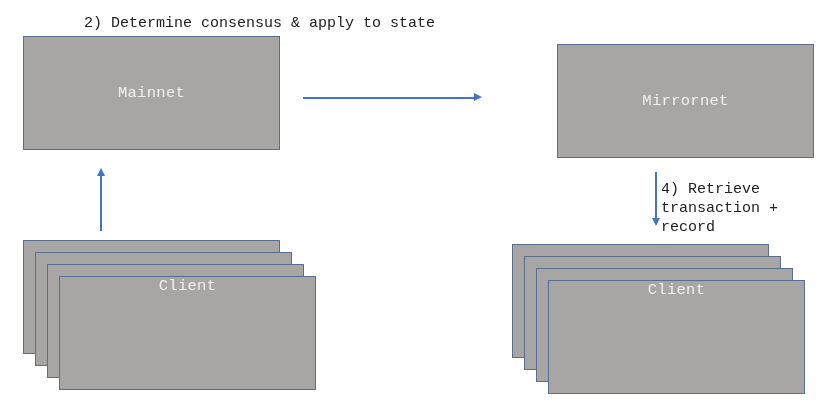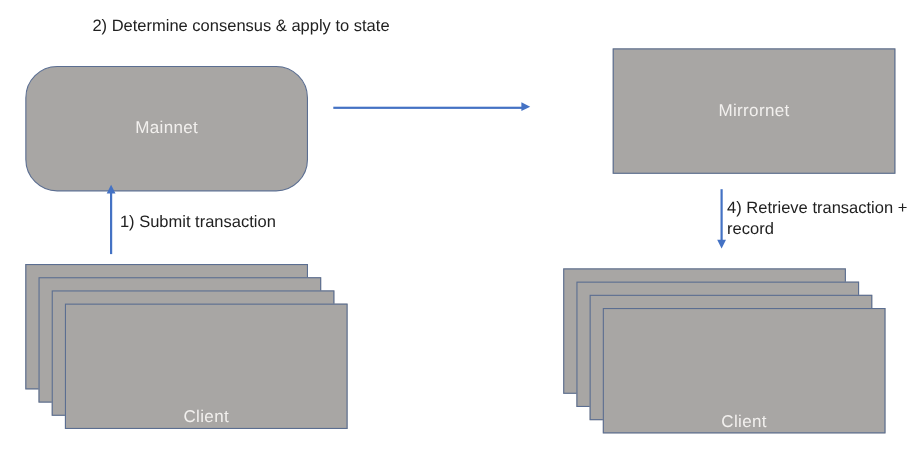--- a/index.html
+++ b/index.html
@@ -7,21 +7,21 @@
     padding: 0;
     background: #ffffff;
     font-family: "Liberation Sans", sans-serif;
   }
   #canvas {
     position: relative;
     width: 837px;
     height: 420px;
     background: #ffffff;
     overflow: hidden;
-    font-family: Liberation Sans, sans-serif;
+    font-family: Liberation Mono, monospace;
   }
   .node {
     position: absolute;
     width: 257px;
     height: 114px;
     background: var(--node-fill);
     border: 1.5px solid var(--node-border);
     box-sizing: border-box;
     display: flex;
     align-items: center;
@@ -33,21 +33,21 @@
     letter-spacing: 0.3px;
   }
   .stack-layer {
     position: absolute;
     width: 257px;
     height: 114px;
     background: var(--node-fill);
     border: 1.5px solid var(--node-border);
     box-sizing: border-box;
     display: flex;
-    align-items: flex-end;
+    align-items: flex-start;
     justify-content: center;
   }
   .step-label {
     position: absolute;
     color: var(--label-text);
     font-size: 15px;
     line-height: 19px;
     white-space: pre-line;
   }
   .arrow-line {
@@ -75,34 +75,33 @@
     border-top: 8px solid var(--arrow);
   }
 </style>
 </head>
 <body>
 
 <div id="canvas" style="--node-fill: #a8a6a4; --node-border: #5b6e91; --arrow: #4472c4; --label-text: #212121; --node-text: #f2f0ee; background: rgb(255, 255, 255);">
 
   <div class="step-label" style="left:84px; top:14px;">2) Determine consensus &amp; apply to state</div>
 
-  <div class="node" style="left:23px; top:60px;border-radius:29px;">
+  <div class="node" style="left:23px; top:36px;">
     <span class="node-label">Mainnet</span>
   </div>
 
   <div class="arrow-line" style="left:303px; top:97px; width:172px; height:1.6px;"></div>
   <div class="arrow-head right" style="left:474px; top:93px;"></div>
 
   <div class="node" style="left:512px; top:44px;margin-left:45px;">
     <span class="node-label">Mirrornet</span>
   </div>
 
   <div class="arrow-head up" style="left:96.5px; top:168px;"></div>
   <div class="arrow-line" style="left:100.2px; top:175px; width:1.6px; height:56px;"></div>
-  <div class="step-label" style="left:109px; top:192px;">1) Submit transaction</div>
 
   <div class="arrow-line" style="left:655.2px; top:172px; width:1.6px; height:47px;"></div>
   <div class="arrow-head down" style="left:651.5px; top:218px;"></div>
   <div class="step-label" style="left:661px; top:180px; width:182px;">4) Retrieve transaction +
 record</div>
 
   <div>
     <div class="stack-layer" style="left:23px; top:240px;"></div>
     <div class="stack-layer" style="left:35px; top:252px;"></div>
     <div class="stack-layer" style="left:47px; top:264px;"></div>

